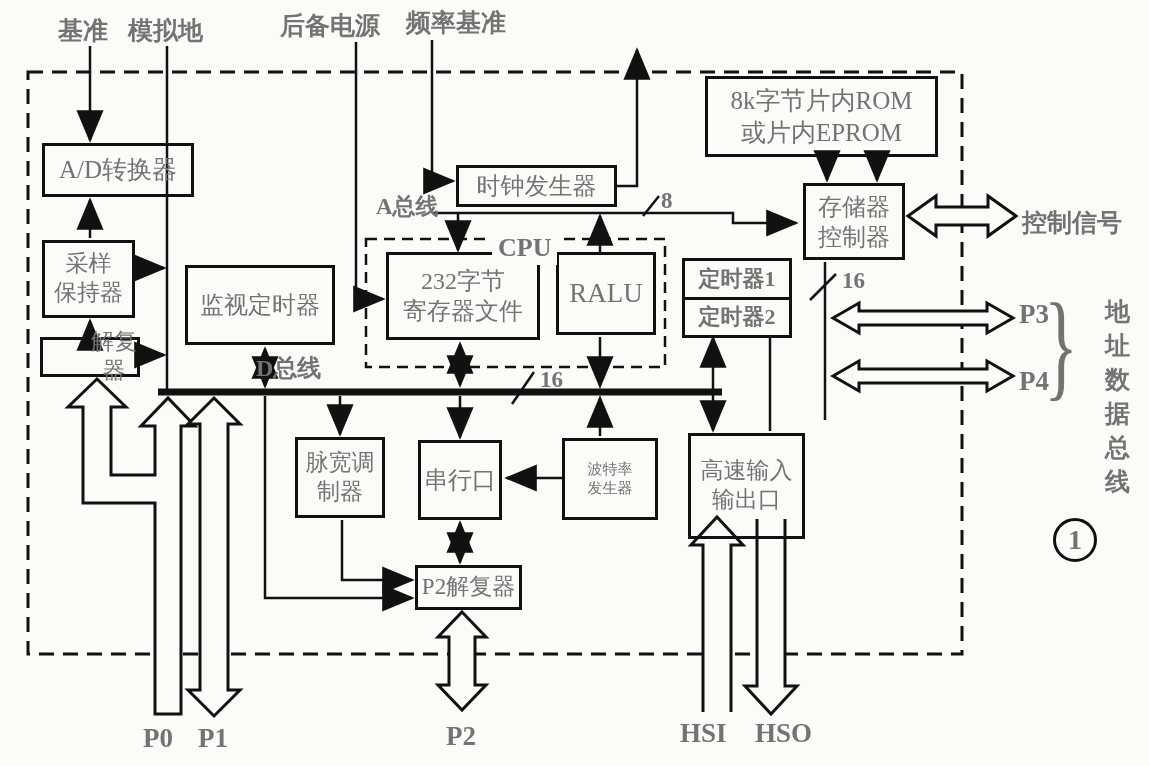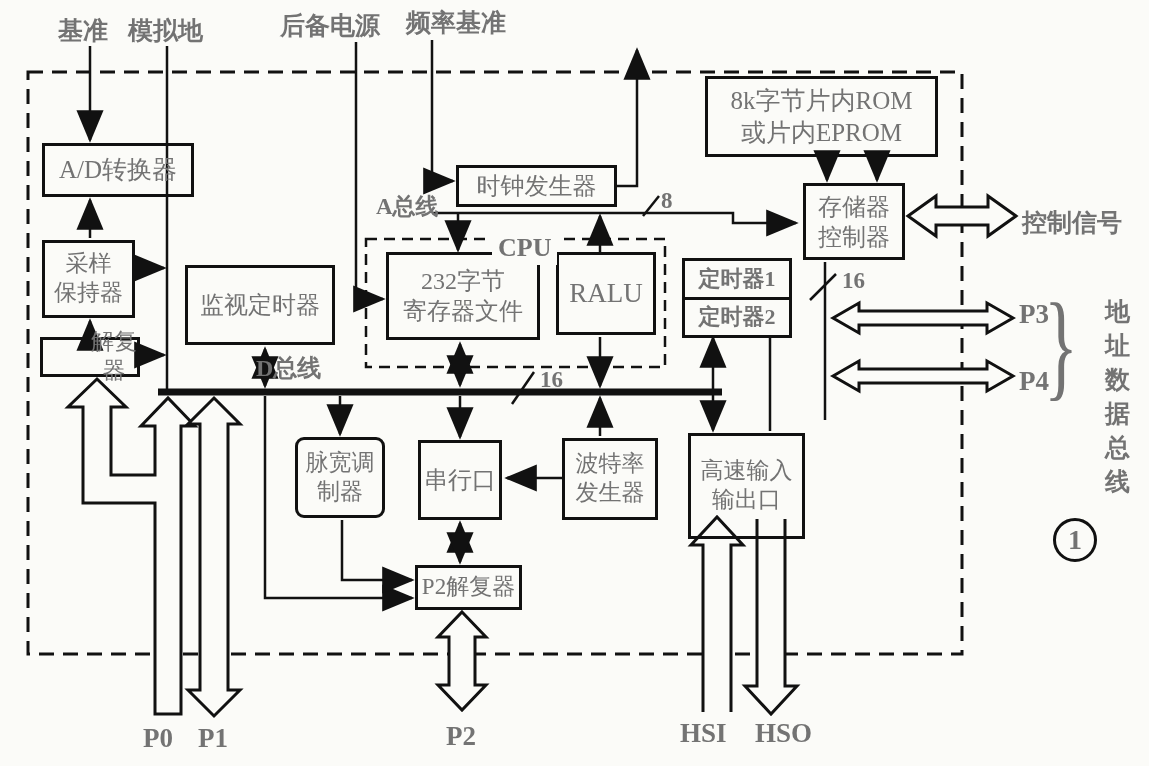--- a/index.html
+++ b/index.html
@@ -113,24 +113,24 @@
 或片内EPROM</div>
   <div class="box" style="left:803px;top:183px;width:102px;height:77px;font-size:24px;">存储器
 控制器</div>
   <div class="box" style="left:386px;top:252px;width:154px;height:88px;font-size:24px;">232字节
 寄存器文件</div>
   <div class="box" style="left:556px;top:252px;width:100px;height:83px;font-size:27px;">RALU</div>
   <div class="timerbox" style="left:682px;top:258px;width:110px;height:80px;font-size:22px;">
     <div class="timerrow">定时器1</div>
     <div class="timerrow">定时器2</div>
   </div>
-  <div class="box" style="left:295px;top:437px;width:90px;height:81px;font-size:23px;border-radius:9px;">脉宽调
+  <div class="box" style="left:295px;top:437px;width:90px;height:81px;font-size:23px;">脉宽调
 制器</div>
   <div class="box" style="left:418px;top:440px;width:84px;height:80px;font-size:24px;">串行口</div>
-  <div class="box" style="left:562px;top:438px;width:96px;height:82px;font-size:23px;">波特率
+  <div class="box" style="left:562px;top:438px;width:96px;height:82px;font-size:15px;">波特率
 发生器</div>
   <div class="box" style="left:688px;top:433px;width:117px;height:106px;font-size:23px;">高速输入
 输出口</div>
   <div class="box" style="left:415px;top:565px;width:107px;height:45px;font-size:23px;">P2解复器</div>
 
   <div class="lbl" style="left:376px;top:192px;font-size:23px;">A总线</div>
   <div class="lbl" style="left:492px;top:231px;font-size:26px;background:#fbfbf8;padding:0 6px;">CPU</div>
   <div class="lbl" style="left:256px;top:353px;font-size:24px;">D总线</div>
   <div class="lbl" style="left:661px;top:186px;font-size:23px;">8</div>
   <div class="lbl" style="left:540px;top:365px;font-size:23px;">16</div>

